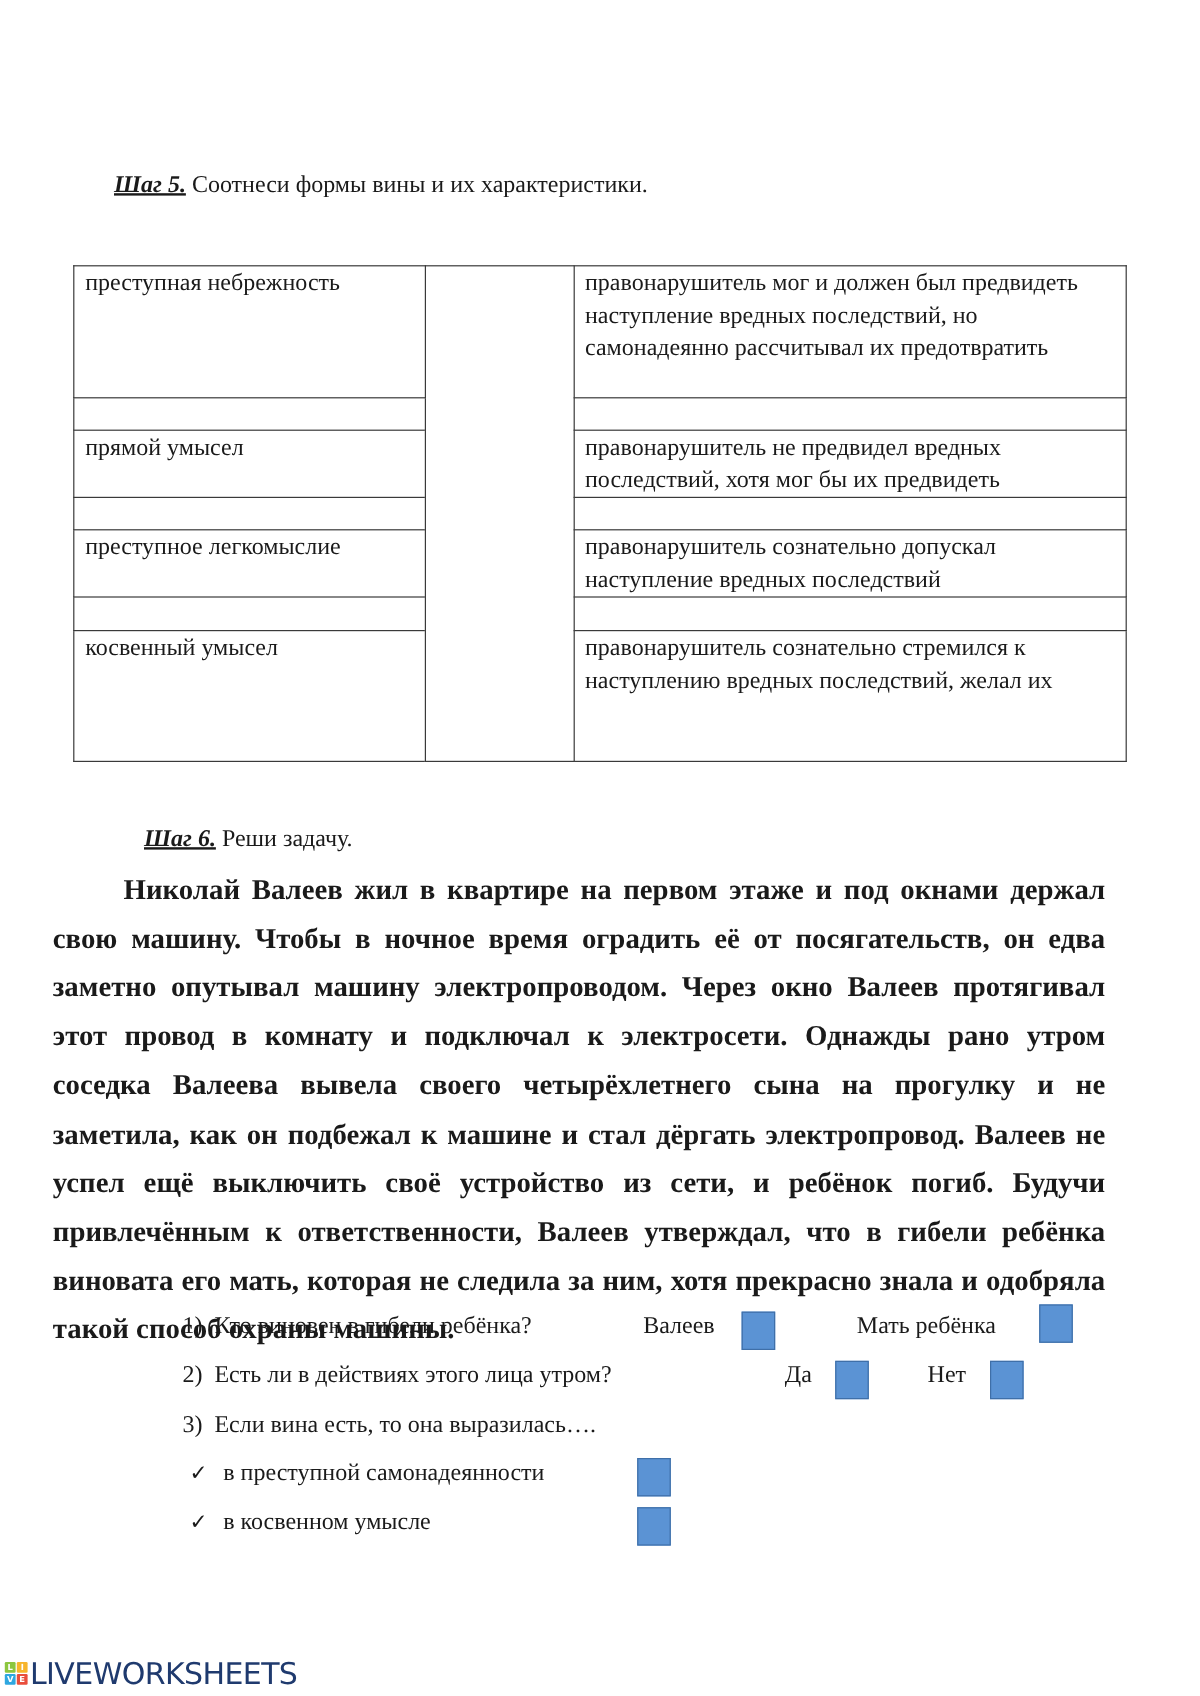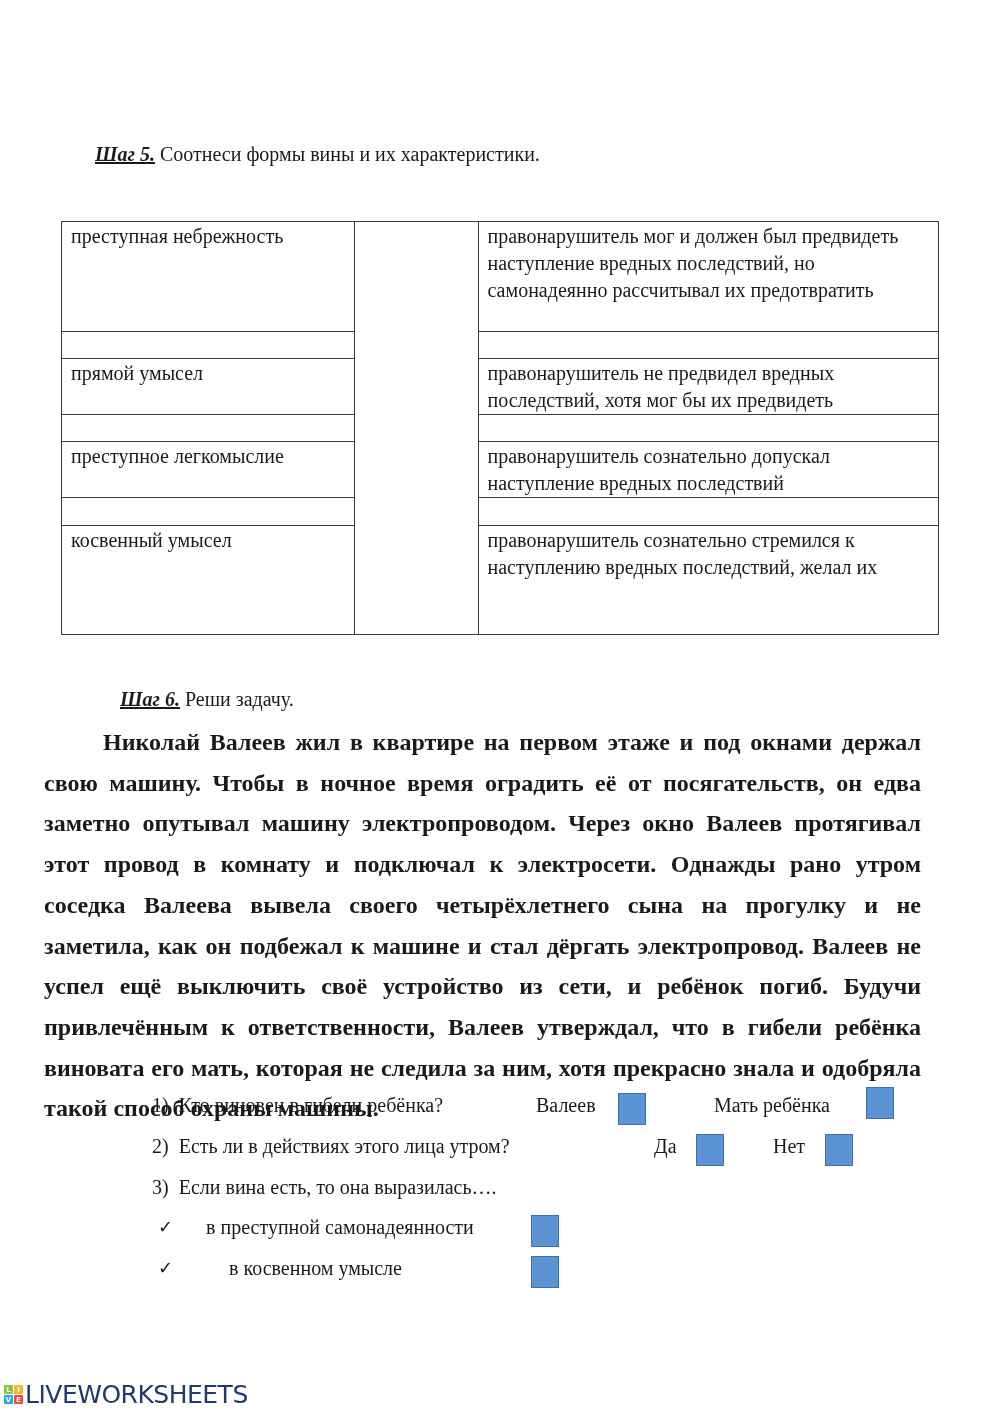--- a/index.html
+++ b/index.html
@@ -91,25 +91,25 @@
 <div class="box" style="left:696px; top:1134px;"></div>
 <div class="q" style="left:773px; top:1135px;">Нет</div>
 <div class="box" style="left:825px; top:1134px;"></div>
 
 <div class="q" style="left:152px; top:1176px;">
   <span>3)</span>&nbsp;
   <span>Если вина есть, то она выразилась….</span>
 </div>
 
 <div class="check" style="left:158px; top:1216px;">✓</div>
-<div class="q" style="left:186px; top:1216px;margin-left:20px;">в преступной самонадеянности</div>
+<div class="q" style="left:186px; top:1216px;">в преступной самонадеянности</div>
 <div class="box" style="left:531px; top:1215px;"></div>
 
 <div class="check" style="left:158px; top:1257px;">✓</div>
-<div class="q" style="left:186px; top:1257px;margin-left:43px;">в косвенном умысле</div>
+<div class="q" style="left:186px; top:1257px;">в косвенном умысле</div>
 <div class="box" style="left:531px; top:1256px;"></div>
 
 <div class="logo">
   <div class="logo-tiles">
     <div class="tile" style="background:#8cc63f;">L</div>
     <div class="tile" style="background:#f7b52c;">I</div>
     <div class="tile" style="background:#2ea7e0;">V</div>
     <div class="tile" style="background:#e94e3c;">E</div>
   </div>
   <span class="logo-text">LIVEWORKSHEETS</span>

